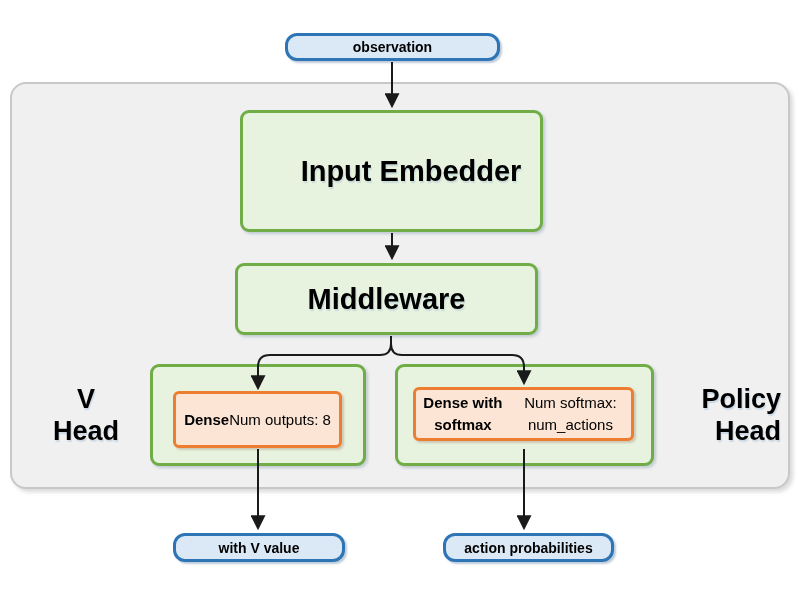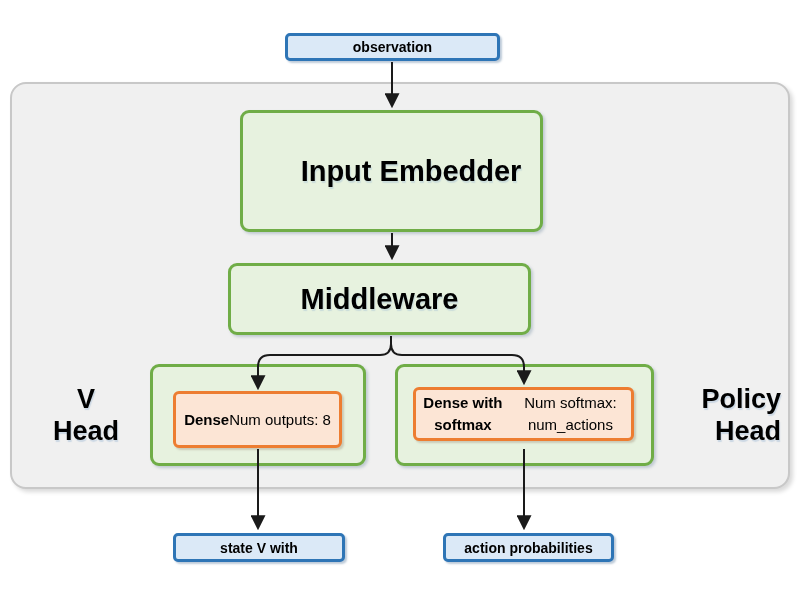--- a/index.html
+++ b/index.html
@@ -10,21 +10,21 @@
   .panel{
     position:absolute;left:10px;top:82px;width:780px;height:407px;box-sizing:border-box;
     background:#f0f0f0;border:2px solid #c8c8c8;border-radius:16px;
     box-shadow:3px 3px 4px rgba(0,0,0,0.15);
   }
   .box{
     position:absolute;box-sizing:border-box;display:flex;
     align-items:center;justify-content:center;text-align:center;
   }
   .blue{
-    background:#dbe9f7;border:3px solid #2e75b6;border-radius:5px;
+    background:#dbe9f7;border:3px solid #2e75b6;border-radius:12px;
     font-weight:bold;font-size:14px;
     box-shadow:2px 2px 2px rgba(110,140,170,0.45);
   }
   .green{
     background:#e7f2df;border:3px solid #70ad47;border-radius:9px;
     box-shadow:2px 2px 3px rgba(120,145,165,0.4);
   }
   .orange{
     background:#fce5d5;border:3px solid #ed7d31;border-radius:6px;
     flex-direction:row;line-height:1.45;font-size:15px;
@@ -35,21 +35,21 @@
     font-weight:bold;font-size:29px;
     text-shadow:1px 2px 1px rgba(150,180,210,0.35);
   }
   .head-label{
     position:absolute;width:130px;text-align:center;font-weight:bold;
     font-size:27px;line-height:1.18;
     text-shadow:1px 2px 1px rgba(150,180,210,0.4);
   }
   #observation{left:285px;top:33px;width:215px;height:28px;}
   #input-embedder{left:240px;top:110px;width:303px;height:122px;padding-left:39px;}
-  #middleware{left:228px;top:263px;width:303px;height:72px;}
+  #middleware{left:235px;top:263px;width:303px;height:72px;}
   #v-head-group{left:150px;top:364px;width:216px;height:102px;}
   #policy-head-group{left:395px;top:364px;width:259px;height:102px;}
   #v-dense{left:173px;top:391px;width:169px;height:57px;}
   #policy-dense{left:413px;top:387px;width:221px;height:54px;}
   #v-output{left:173px;top:533px;width:172px;height:29px;}
   #policy-output{left:443px;top:533px;width:171px;height:29px;}
   #v-head-label{left:21px;top:384px;}
   #policy-head-label{left:651px;top:384px;text-align:right;}
   .arrows{position:absolute;left:0;top:0;pointer-events:none;}
 </style>
@@ -89,21 +89,21 @@
     <div>V</div>
     <div>Head</div>
   </div>
 
   <div class="head-label" id="policy-head-label">
     <div>Policy</div>
     <div>Head</div>
   </div>
 
   <div class="box blue" id="v-output">
-    <span>state V with</span>
+    <span>with V value</span>
   </div>
 
   <div class="box blue" id="policy-output">
     <span>action probabilities</span>
   </div>
 
   <svg class="arrows" width="800" height="600">
     <defs>
       <marker id="ah" viewBox="0 0 10 10" refX="8.5" refY="5" markerWidth="7.5" markerHeight="7.5" orient="auto-start-reverse">
         <path d="M0 0 L10 5 L0 10 z" fill="#1a1a1a"></path>

